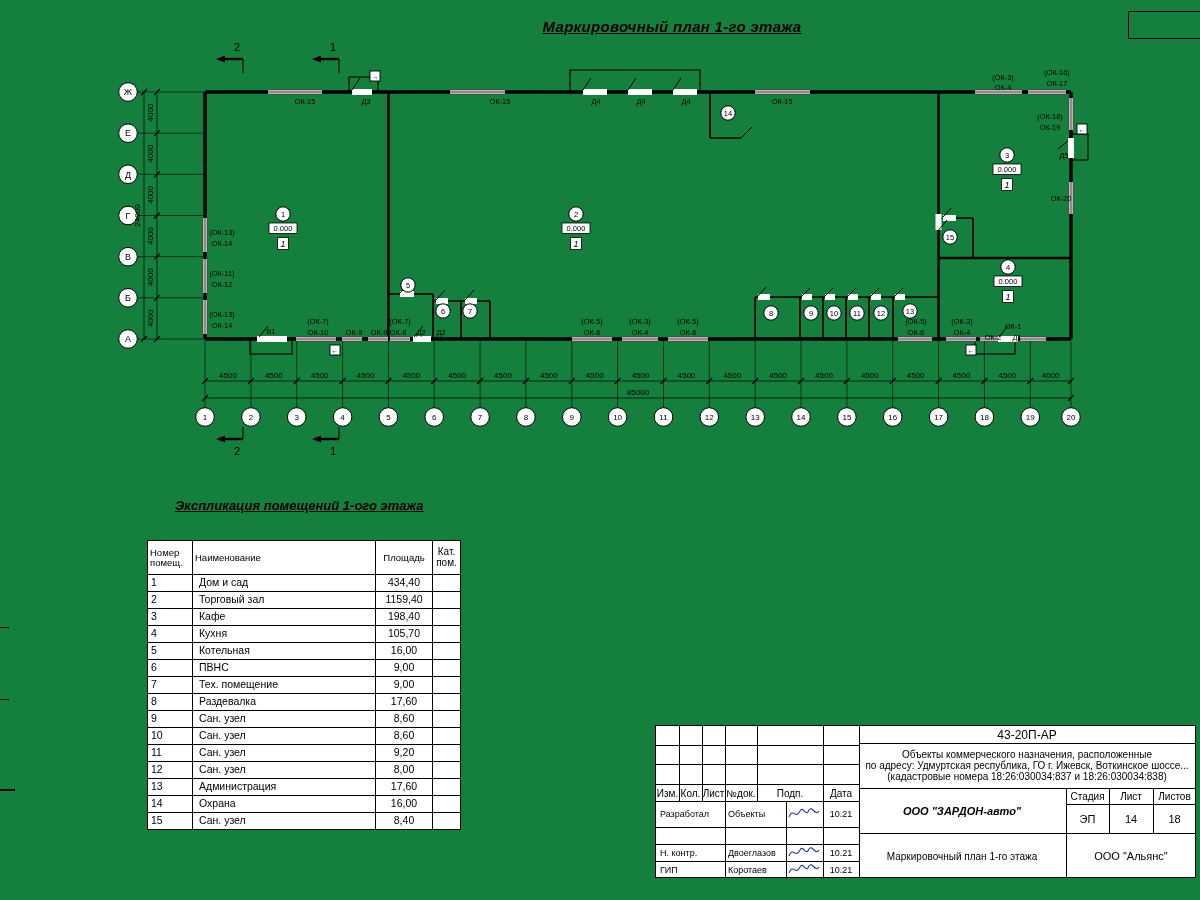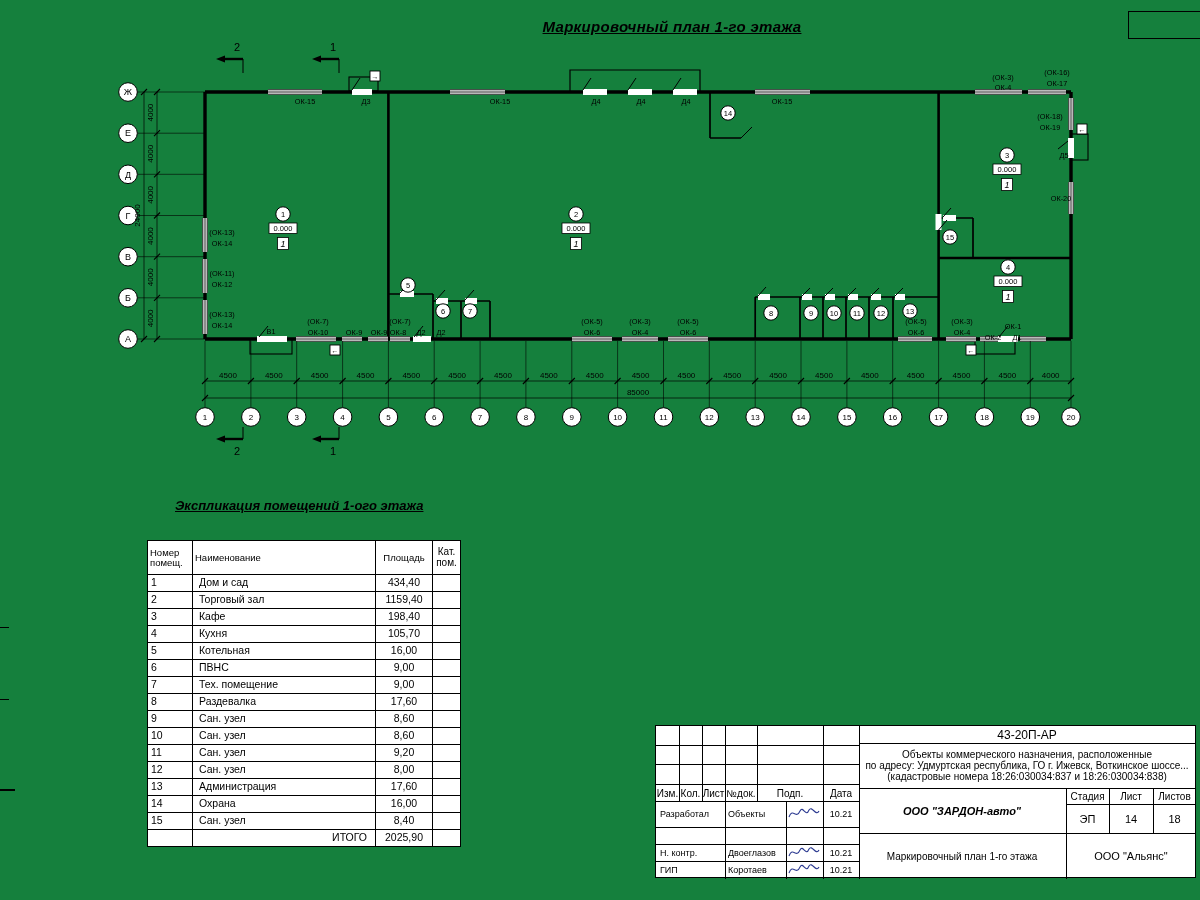--- a/index.html
+++ b/index.html
@@ -532,26 +532,20 @@
           <td class="c1">Охрана</td>
           <td class="c2">16,00</td>
           <td class="c3"></td>
         </tr>
         <tr>
           <td class="c0">15</td>
           <td class="c1">Сан. узел</td>
           <td class="c2">8,40</td>
           <td class="c3"></td>
         </tr>
-        <tr class="total">
-          <td class="c0"></td>
-          <td class="c1">ИТОГО</td>
-          <td class="c2">2025,90</td>
-          <td class="c3"></td>
-        </tr>
       </tbody>
   </table>
 
   <div class="titleblock" id="titleblock">
     <span class="tbt tb-big" style="left:371px;top:9px">43-20П-АР</span>
     <span class="tbt tb-small" style="left:371px;top:28px">Объекты коммерческого назначения, расположенные</span>
     <span class="tbt tb-small" style="left:371px;top:39px">по адресу: Удмуртская республика, ГО г. Ижевск, Воткинское шоссе...</span>
     <span class="tbt tb-small" style="left:371px;top:50px">(кадастровые номера 18:26:030034:837 и 18:26:030034:838)</span>
     <span class="tbt tb-comp" style="left:306px;top:85px">ООО "ЗАРДОН-авто"</span>
     <span class="tbt tb-title" style="left:306px;top:130px">Маркировочный план 1-го этажа</span>

